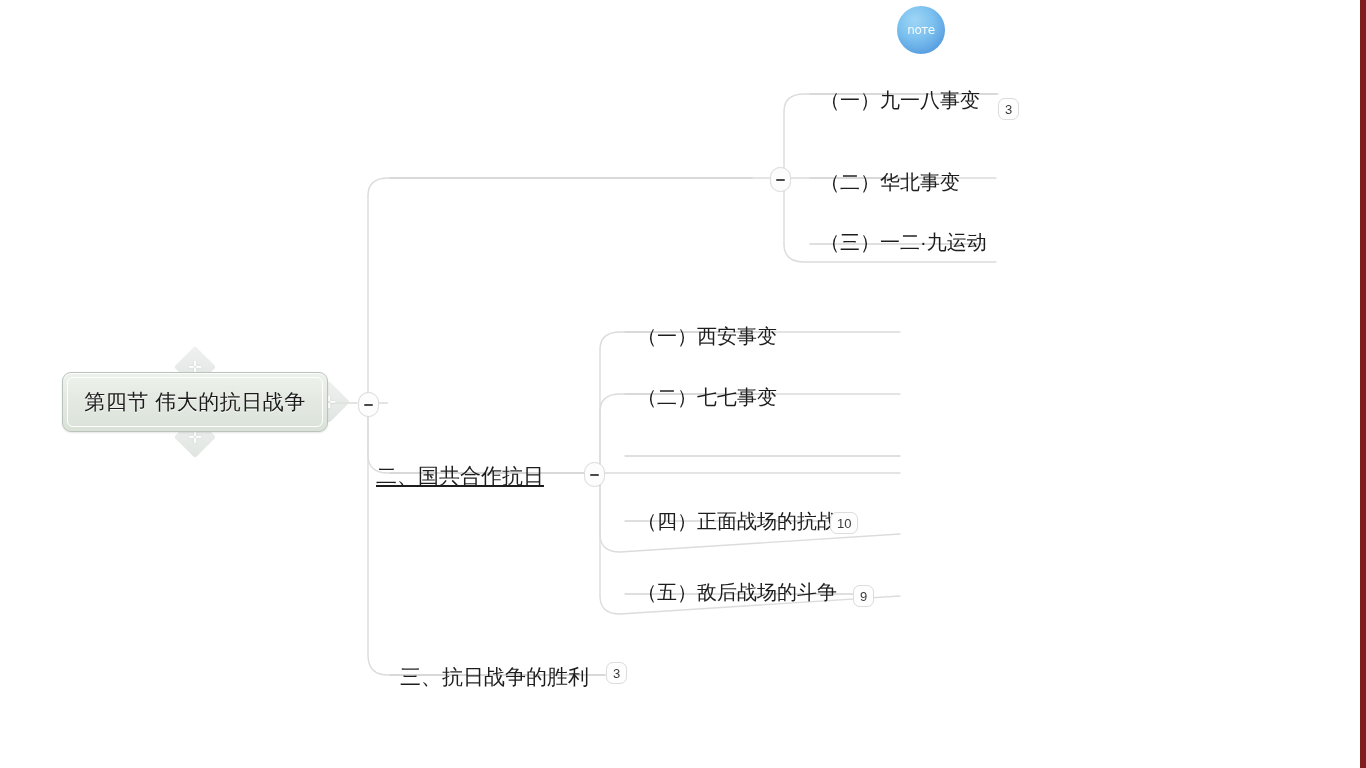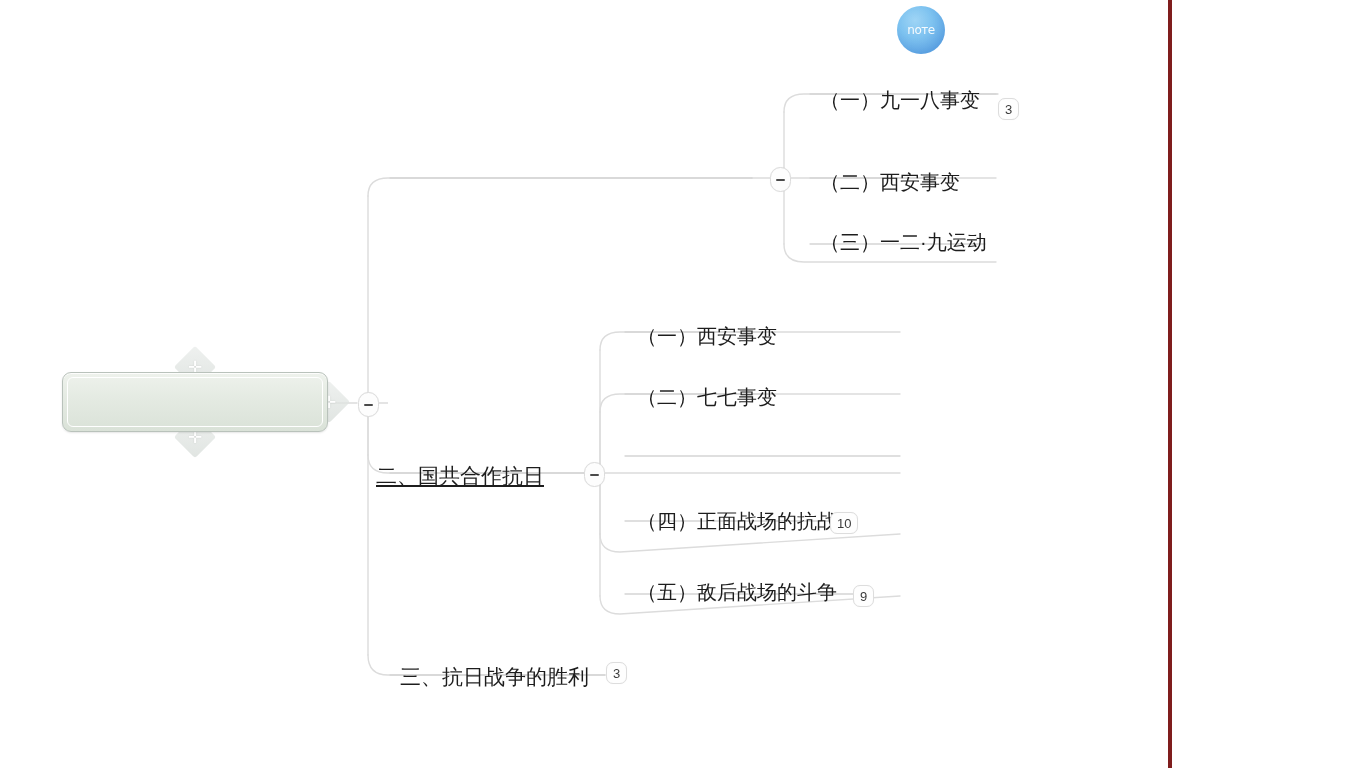--- a/index.html
+++ b/index.html
@@ -7,25 +7,25 @@
     margin: 0;
     padding: 0;
     background: #ffffff;
   }
   body {
     font-family: "Liberation Sans", "DejaVu Sans", sans-serif;
     -webkit-font-smoothing: antialiased;
   }
   #canvas {
     position: relative;
-    width: 1172px;
+    width: 1366px;
     height: 768px;
     background: #ffffff;
     overflow: hidden;
-    border-right: 4px solid #7f1d1d;
+    border-right: 6px solid #7f1d1d;
     box-sizing: border-box;
   }
   
   #wires {
     position: absolute;
     left: 0;
     top: 0;
     width: 1366px;
     height: 768px;
     pointer-events: none;
@@ -236,35 +236,36 @@
     <div class="handle-plus handle-top">✛</div>
 
     <div class="handle-diamond handle-bottom"></div>
     <div class="handle-plus handle-bottom">✛</div>
 
     <div class="handle-diamond handle-right"></div>
     <div class="handle-plus handle-right">✛</div>
 
     <div class="root-node">
       <div class="root-inner"></div>
+      <span class="root-label">第四节 伟大的抗日战争</span>
     </div>
   </div>
 
   <div class="toggle" style="left:358px; top:392px;">
     <span class="bar"></span>
   </div>
 
   <div class="toggle" style="left:770px; top:167px;">
     <span class="bar"></span>
   </div>
 
   <div class="topic lvl2" style="left:820px; top:74px;">（一）九一八事变</div>
   <div class="badge" style="left:998px; top:98px;">3</div>
 
-  <div class="topic lvl2" style="left:820px; top:156px;">（二）西安事变</div>
+  <div class="topic lvl2" style="left:820px; top:156px;">（二）华北事变</div>
 
   <div class="topic lvl2" style="left:820px; top:216px;">（三）一二·九运动</div>
 
   <div class="topic lvl1" style="left:376px; top:449px;text-decoration:underline;">二、国共合作抗日</div>
   <div class="toggle" style="left:584px; top:462px;">
     <span class="bar"></span>
   </div>
 
   <div class="topic lvl2" style="left:637px; top:310px;">（一）西安事变</div>
 

